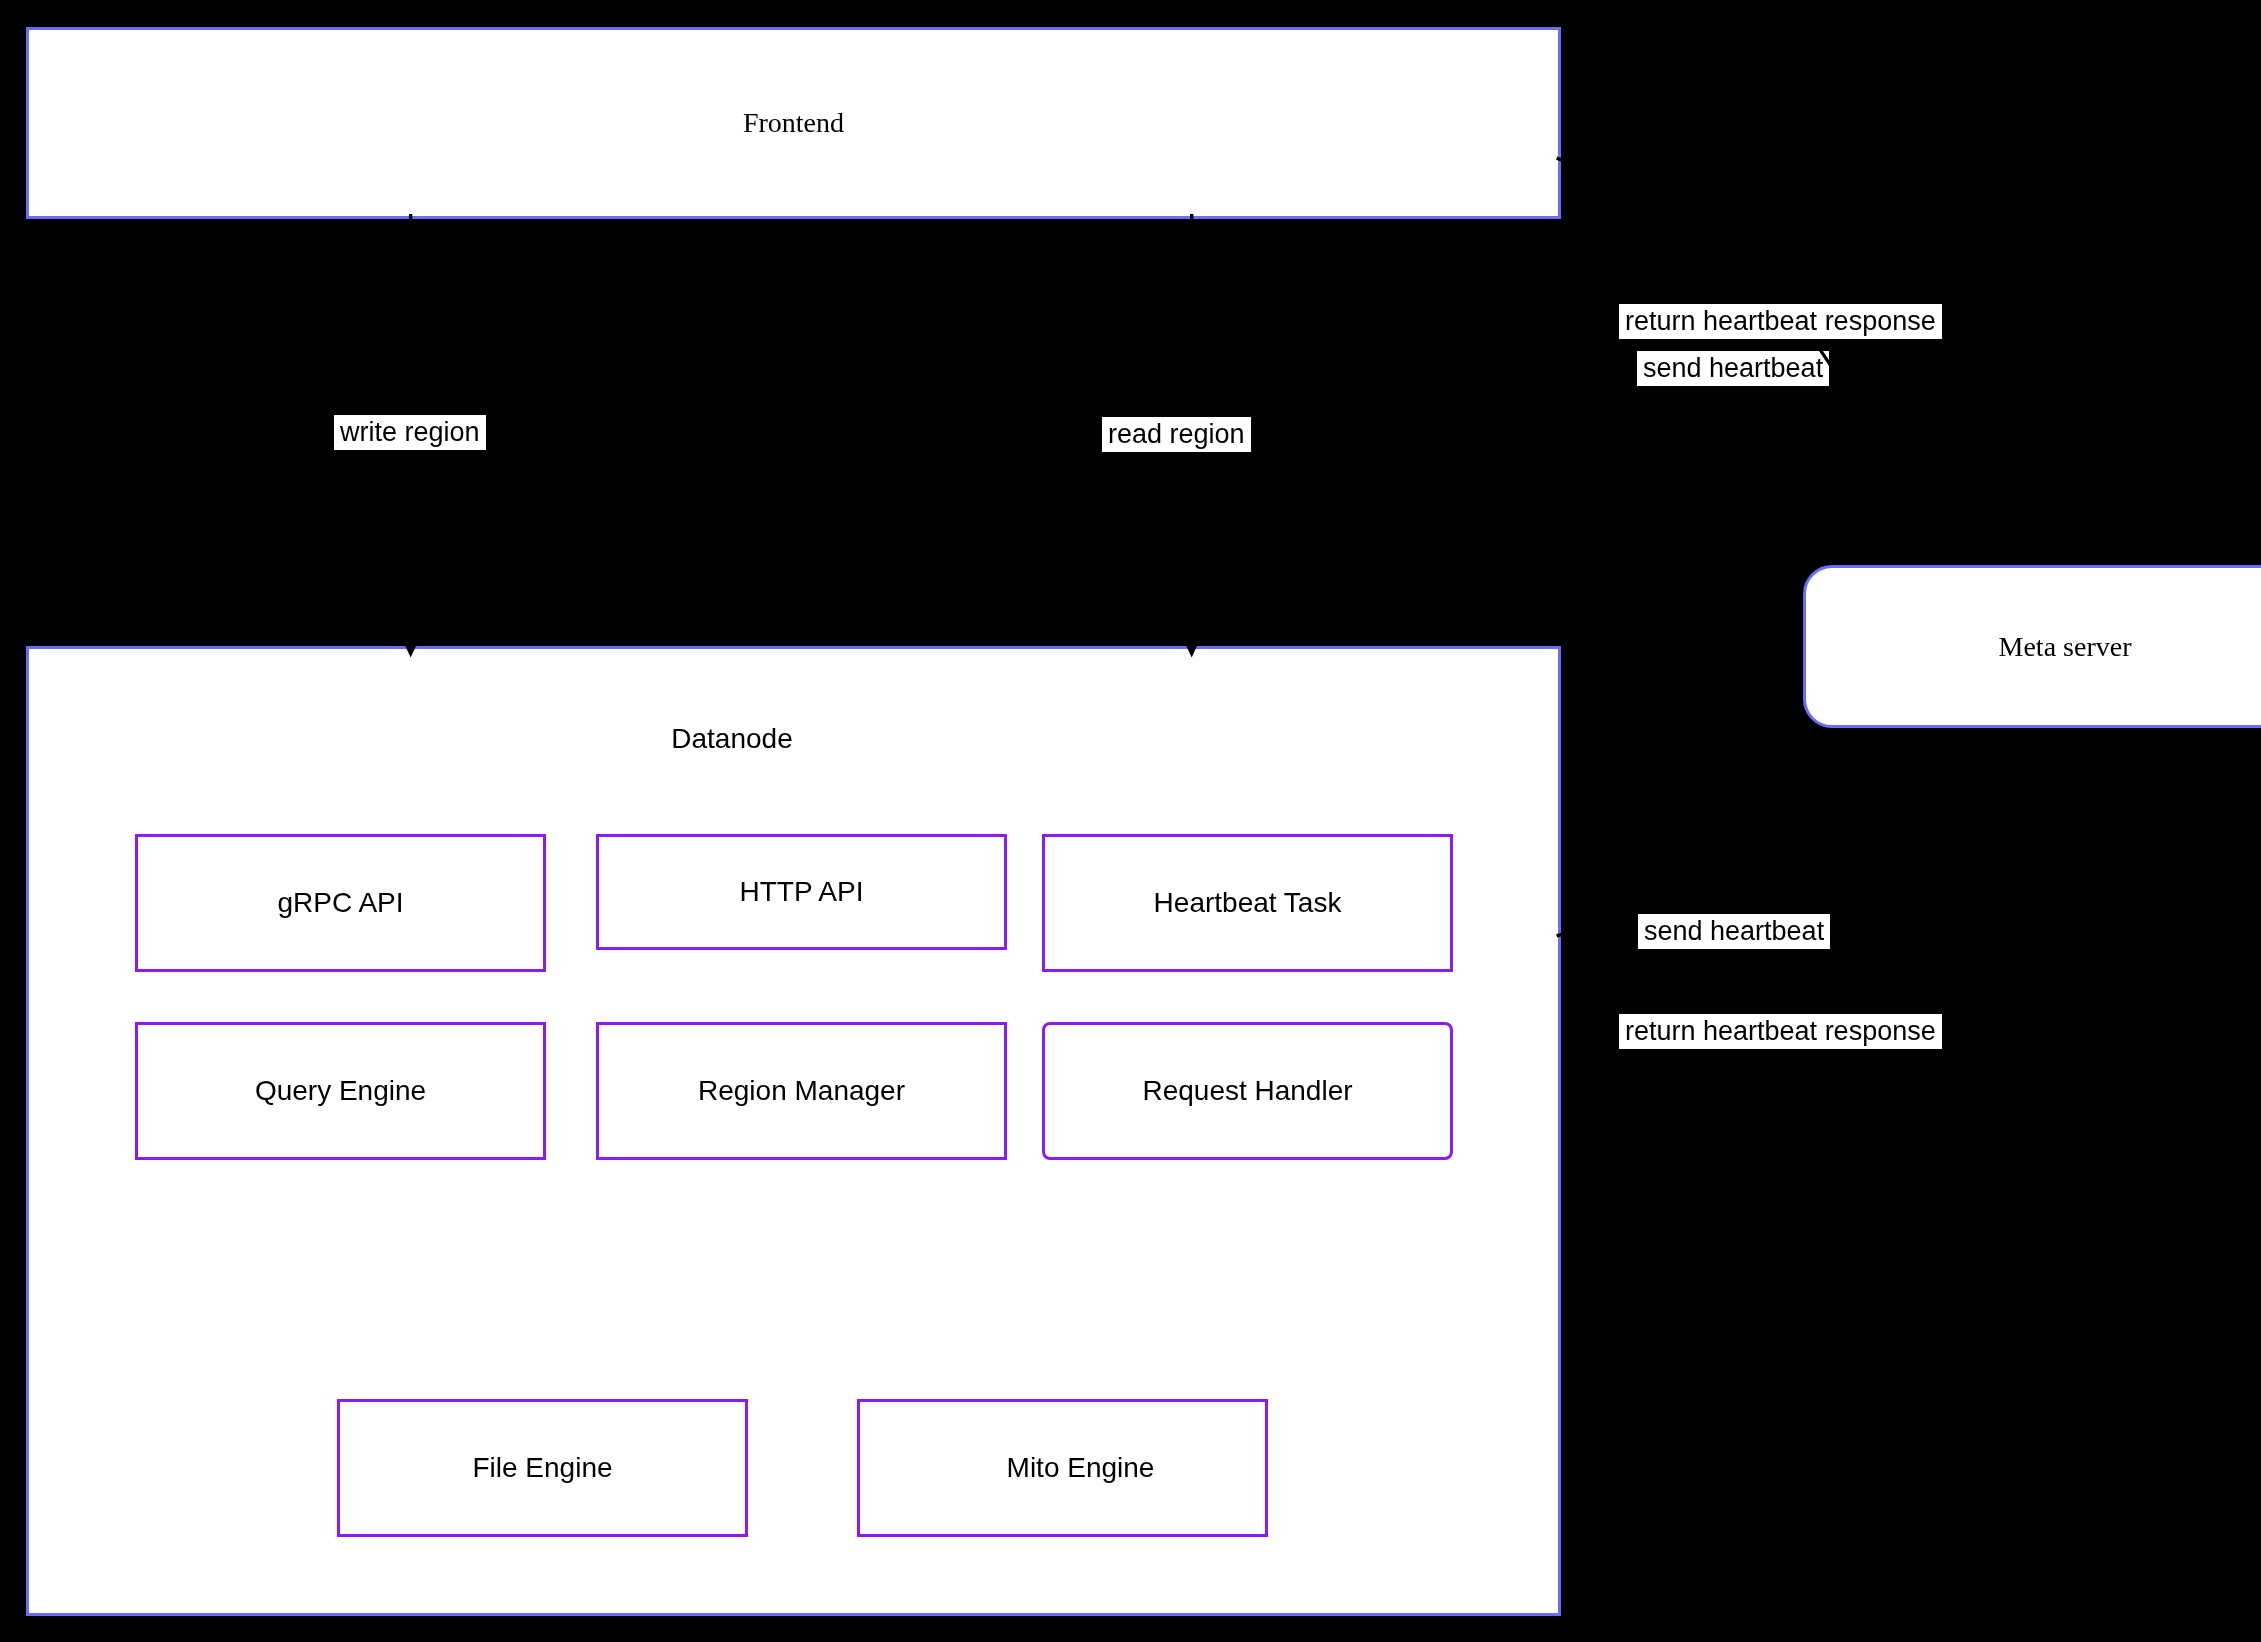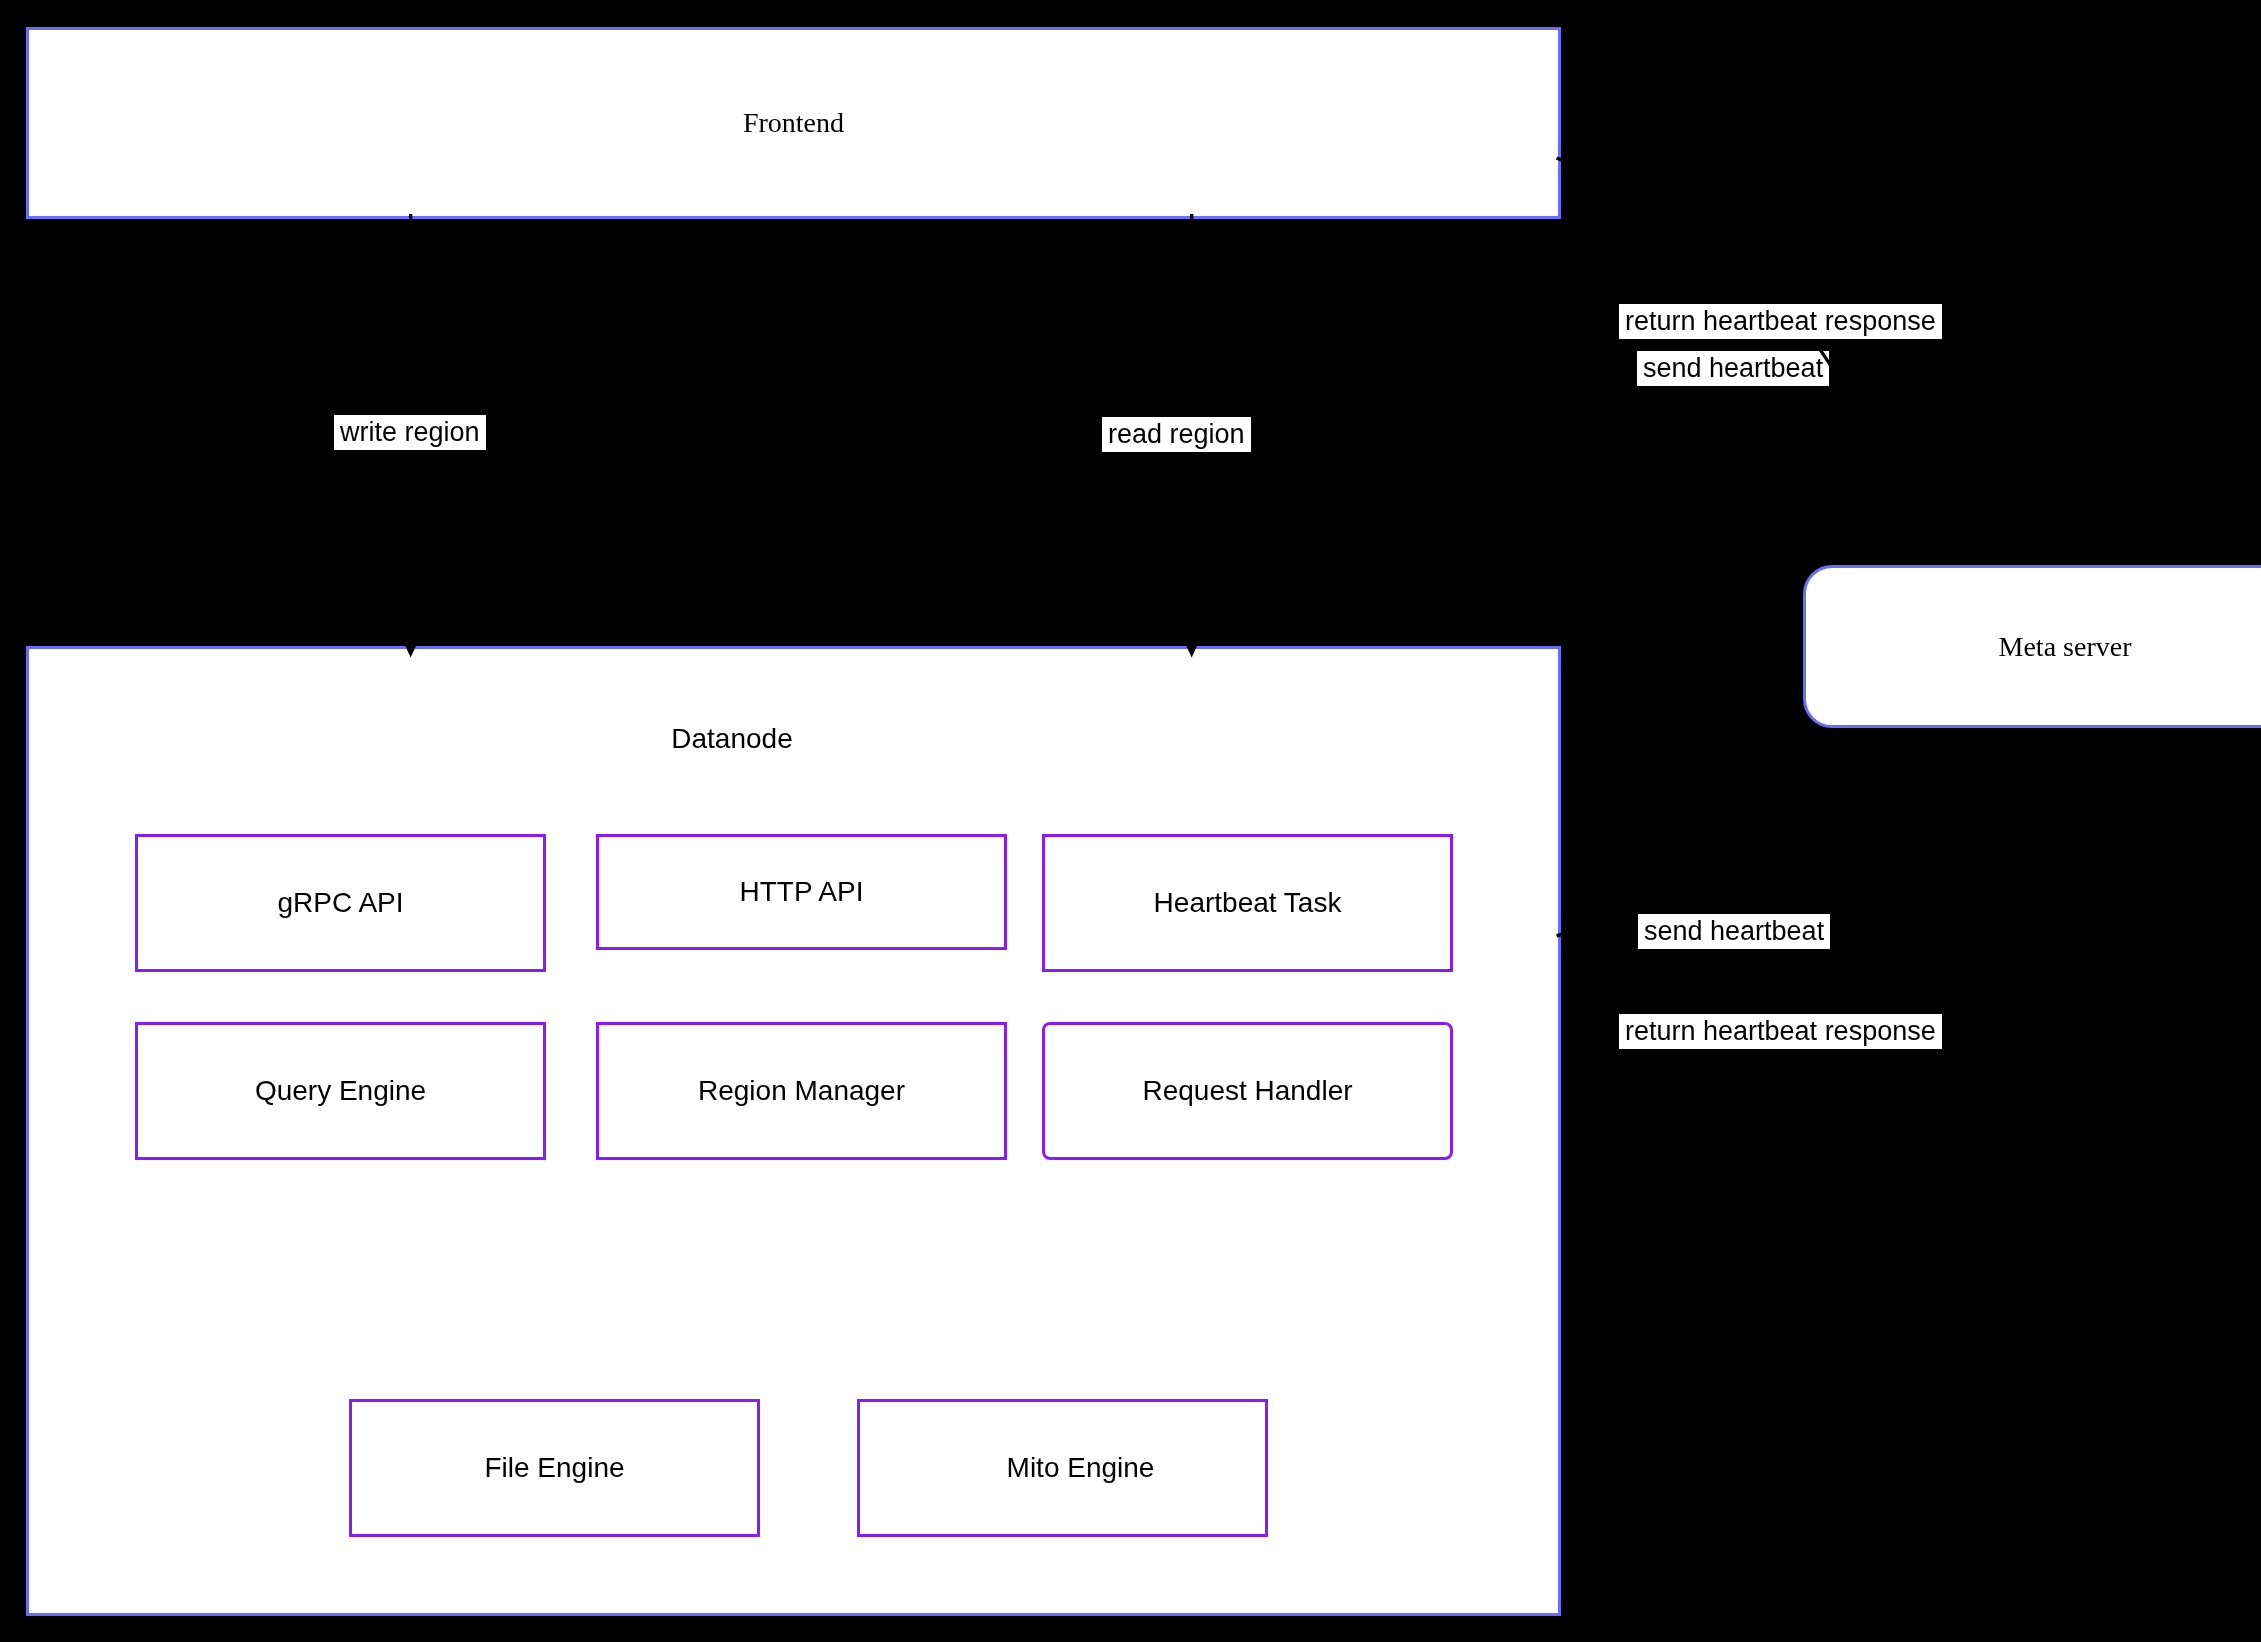--- a/index.html
+++ b/index.html
@@ -48,21 +48,21 @@
     font-size:28px;color:var(--ink);
     z-index:2;
   }
   .c-grpc   {left:135px; top:834px;width:411px;height:138px;}
   .c-http   {left:596px; top:834px;width:411px;height:116px;}
   .c-hbtask {left:1042px;top:834px;width:411px;height:138px;}
   .c-query  {left:135px; top:1022px;width:411px;height:138px;}
   .c-region {left:596px; top:1022px;width:411px;height:138px;}
   .c-request{left:1042px;top:1022px;width:411px;height:138px;border-radius:8px;}
   .c-tengine{left:596px; top:1211px;width:411px;height:138px;}
-  .c-fengine{left:337px; top:1399px;width:411px;height:138px;margin-left:12px;}
+  .c-fengine{left:337px; top:1399px;width:411px;height:138px;}
   .c-mengine{left:857px;top:1399px;width:411px;height:138px;padding-left:36px;}
 
   
   .edge-label{
     position:absolute;
     background:var(--fill);
     color:var(--ink);
     font-size:27px;line-height:35px;
     padding:0 6px;
     white-space:nowrap;

